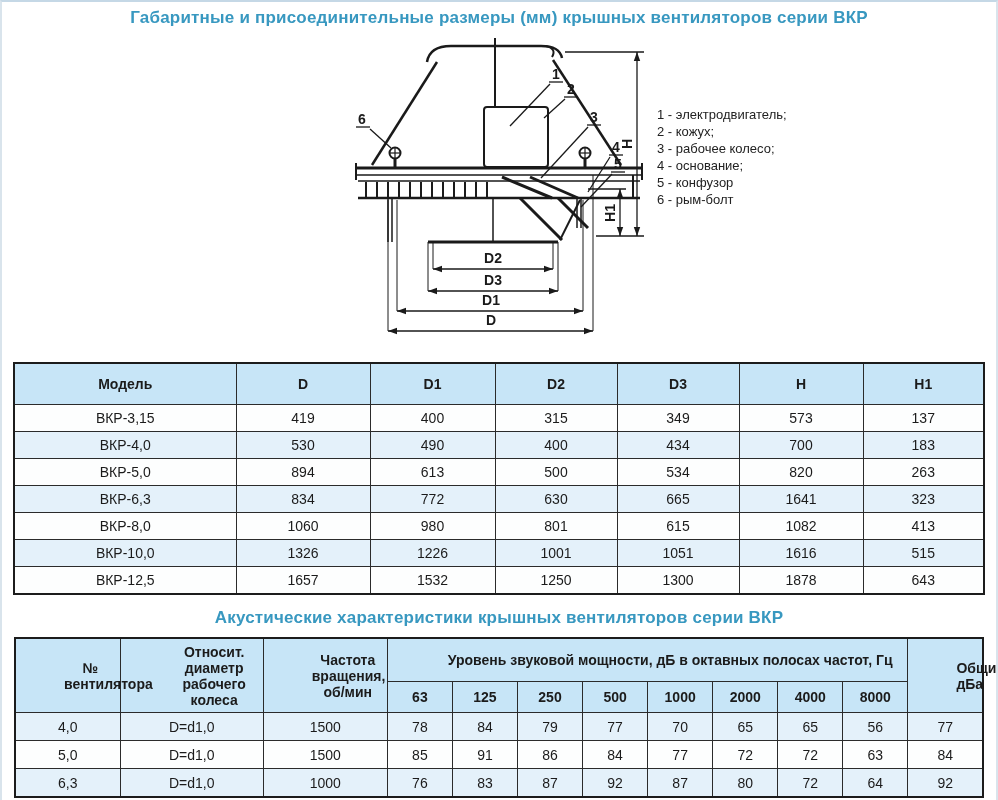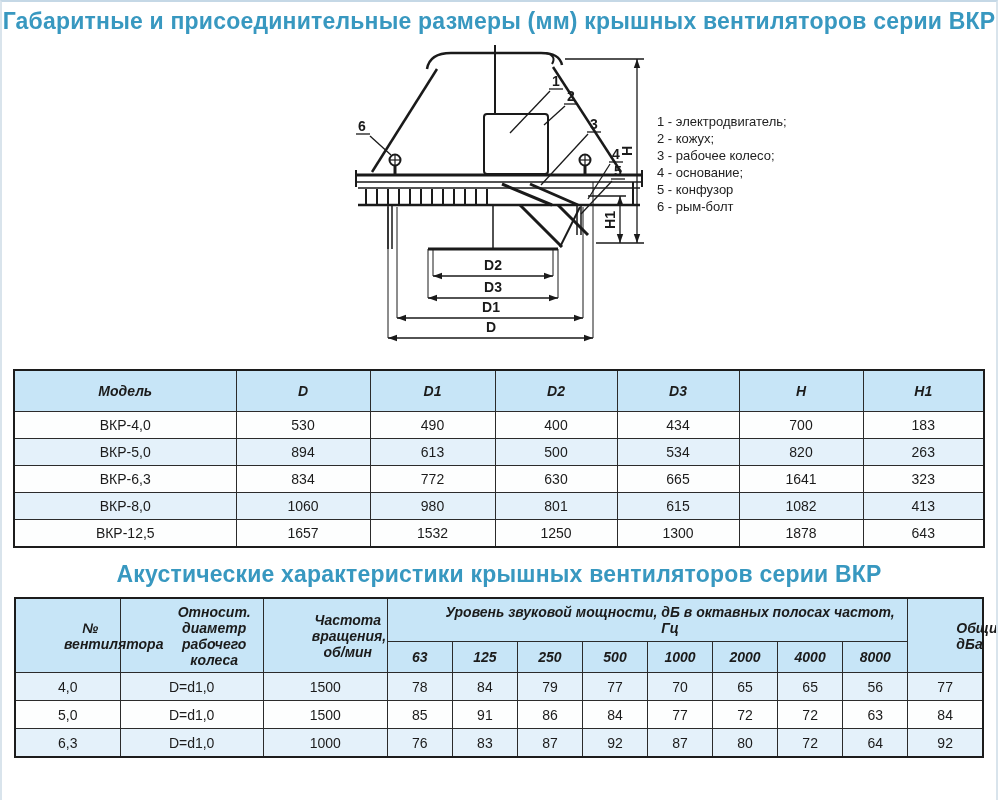--- a/index.html
+++ b/index.html
@@ -1,30 +1,30 @@
 <!DOCTYPE html>
 <html><head>
 <meta charset="utf-8">
 <style>
   html,body{margin:0;padding:0;background:#fff;}
   body{width:998px;height:800px;overflow:hidden;font-family:"Liberation Sans","DejaVu Sans",sans-serif;color:#1b1b1b;}
   .page{width:994px;height:798px;border-top:2px solid #c5d8e6;border-left:2px solid #d9e4ec;border-right:2px solid #d9e4ec;overflow:hidden;position:relative;background:#fff;}
-  .doc-title{margin:6px 0 0 0;text-align:center;font-size:23px;font-weight:bold;color:#3898c0;letter-spacing:.2px;}
+  .doc-title{margin:6px 0 0 0;text-align:center;font-size:17px;font-weight:bold;color:#3898c0;letter-spacing:.2px;}
   .doc-title.second{margin-top:13px;}
   
   .figure{position:relative;height:322px;margin-top:2px;}
   .figure svg{position:absolute;left:328px;top:2px;}
   .legend{position:absolute;left:655px;top:76px;font-size:13px;font-weight:normal;line-height:17px;color:#222;}
   
   table{border-collapse:collapse;table-layout:fixed;width:970px;margin:0 auto;font-size:14px;}
   table,th,td{border:1px solid #2b2b2b;}
   table{border:2px solid #1c1c1c;}
   th{background:#c7e5f7;font-weight:bold;padding:2px 3px;}
   td{text-align:center;padding:2px 3px;background:#fdfefe;}
-  th{text-align:center;font-style:italic;}
+  th{text-align:center;}
   #dims-table{margin-top:10px;}
   #dims-table th{height:36px;}
   #dims-table td{height:22px;}
   #dims-table tbody tr:nth-child(even) td{background:#e4f1fa;}
   #acoustic-table{margin-top:9px;}
   #acoustic-table thead tr.row1 th{height:38px;padding-left:48px;}
   #acoustic-table thead tr.row2 th{height:26px;}
   #acoustic-table td{height:23px;}
   #acoustic-table tbody tr:nth-child(odd) td{background:#e4f1fa;}
   
@@ -186,20 +186,29 @@
           <th>D</th>
           <th>D1</th>
           <th>D2</th>
           <th>D3</th>
           <th>H</th>
           <th>H1</th>
         </tr>
       </thead>
     <tbody>
         <tr>
+          <td>ВКР-3,15</td>
+          <td>419</td>
+          <td>400</td>
+          <td>315</td>
+          <td>349</td>
+          <td>573</td>
+          <td>137</td>
+        </tr>
+        <tr>
           <td>ВКР-4,0</td>
           <td>530</td>
           <td>490</td>
           <td>400</td>
           <td>434</td>
           <td>700</td>
           <td>183</td>
         </tr>
         <tr>
           <td>ВКР-5,0</td>
@@ -220,20 +229,29 @@
           <td>323</td>
         </tr>
         <tr>
           <td>ВКР-8,0</td>
           <td>1060</td>
           <td>980</td>
           <td>801</td>
           <td>615</td>
           <td>1082</td>
           <td>413</td>
+        </tr>
+        <tr>
+          <td>ВКР-10,0</td>
+          <td>1326</td>
+          <td>1226</td>
+          <td>1001</td>
+          <td>1051</td>
+          <td>1616</td>
+          <td>515</td>
         </tr>
         <tr>
           <td>ВКР-12,5</td>
           <td>1657</td>
           <td>1532</td>
           <td>1250</td>
           <td>1300</td>
           <td>1878</td>
           <td>643</td>
         </tr>

